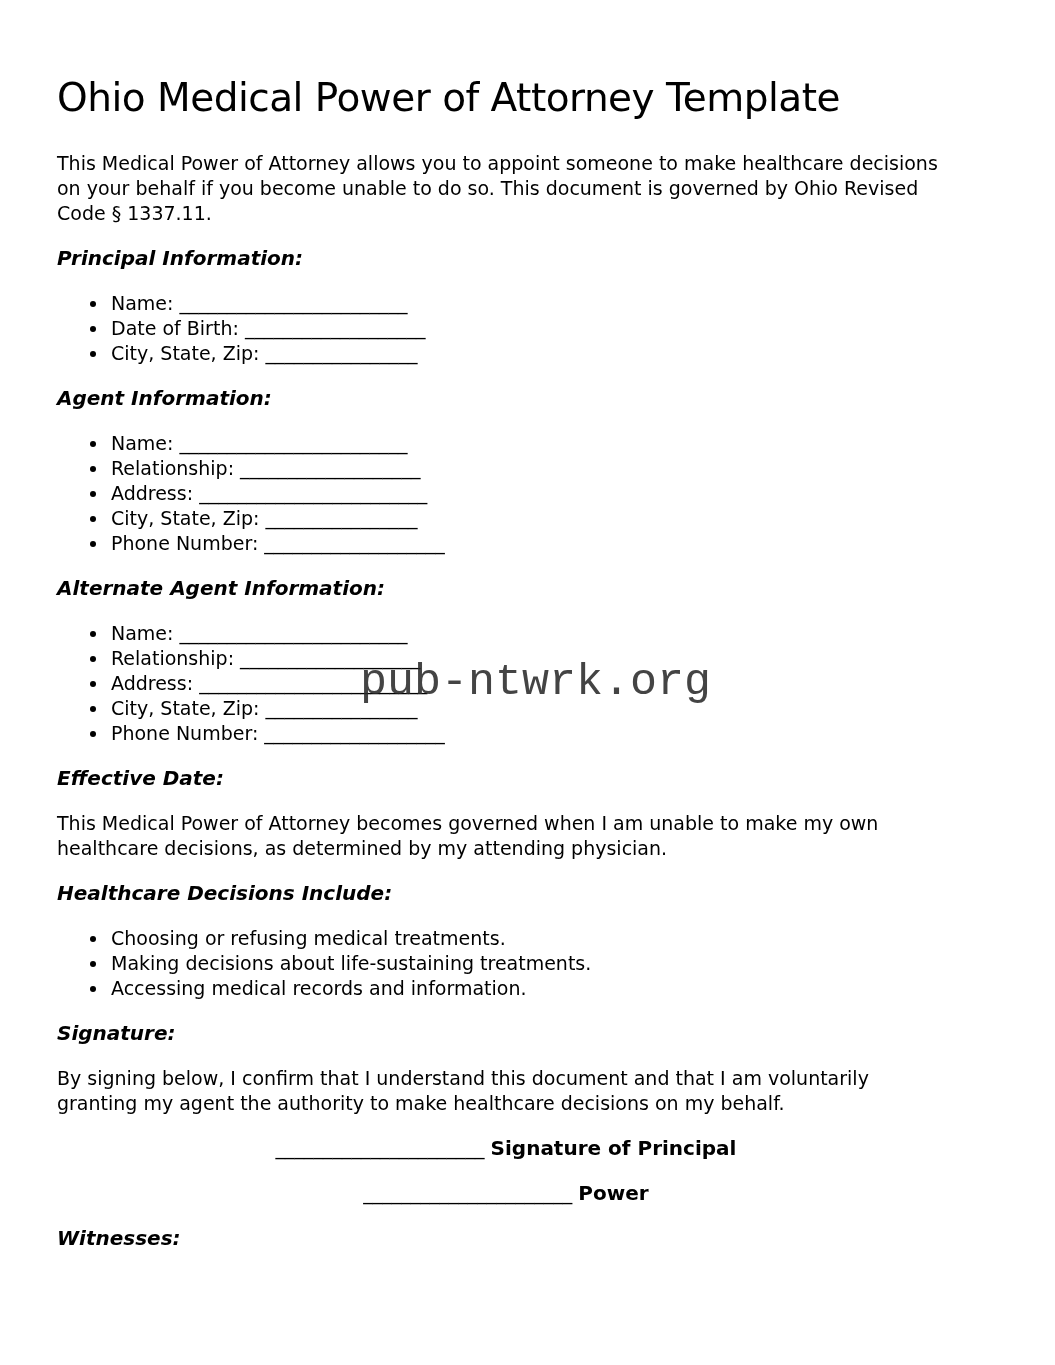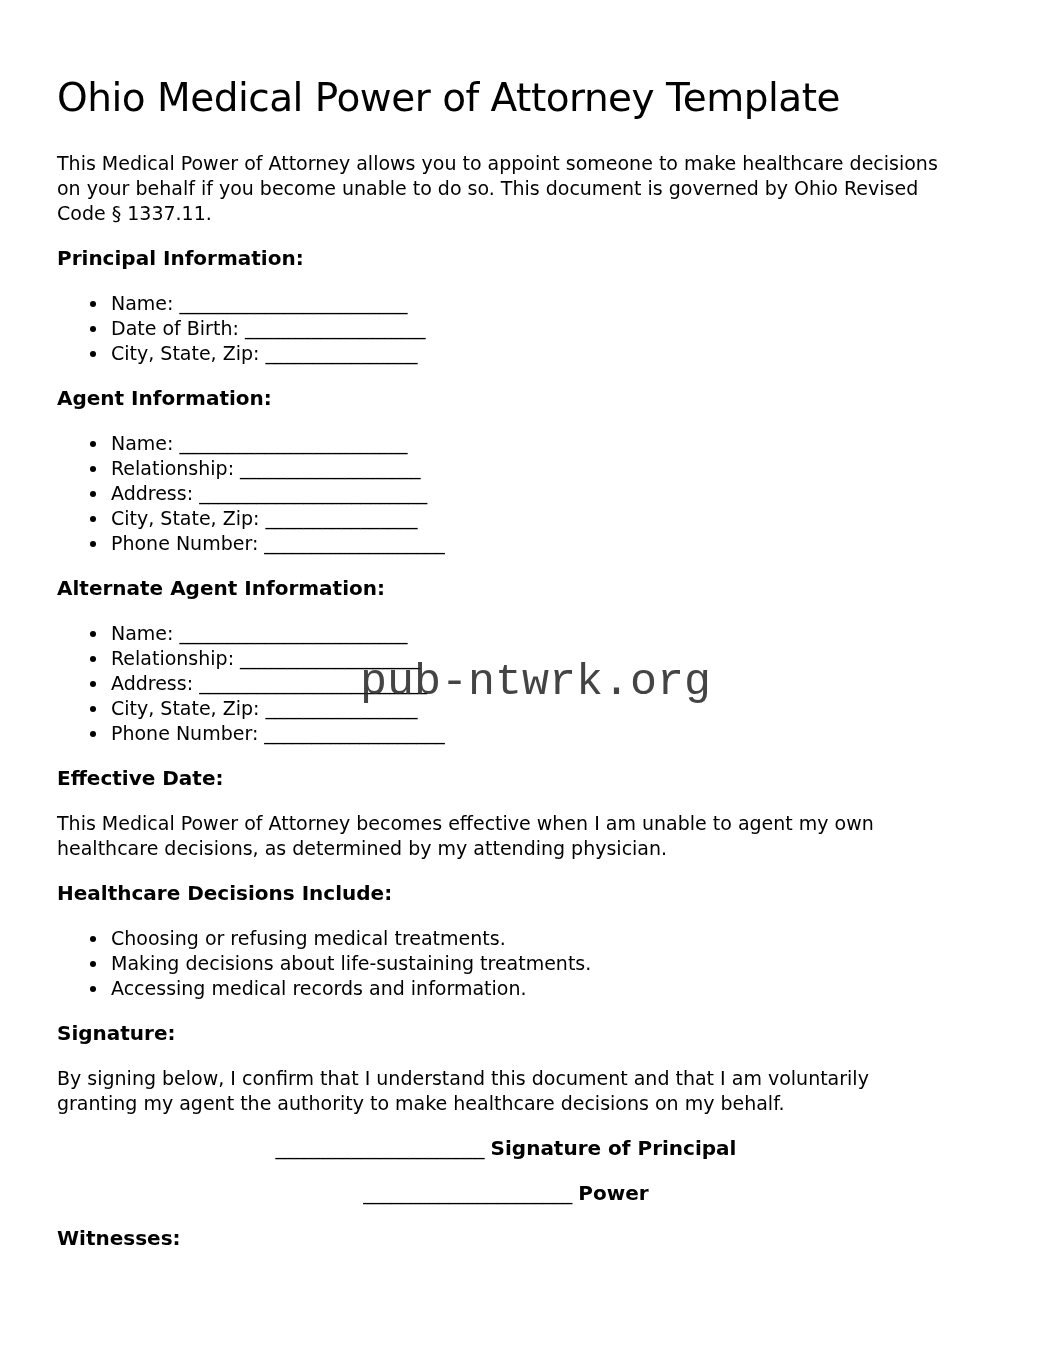--- a/index.html
+++ b/index.html
@@ -29,20 +29,21 @@
   .para {
     font-size: 19px;
     line-height: 25px;
     margin-top: 20px;
   }
   .section-heading {
     font-size: 20px;
     font-weight: bold;
     line-height: 25px;
     margin-top: 20px;
+    font-style: italic;
   }
   ul.field-list, ul.plain-list {
     list-style: disc;
     margin-top: 20px;
     padding-left: 52px;
     font-size: 19px;
     line-height: 25px;
   }
   ul.field-list li, ul.plain-list li { padding-left: 2px; }
   .blank { letter-spacing: 0; white-space: nowrap; }
@@ -101,21 +102,21 @@
     <h3 class="section-heading">Alternate Agent Information:</h3>
     <ul class="field-list">
       <li><span>Name:</span> <span class="blank">________________________</span></li>
       <li><span>Relationship:</span> <span class="blank">___________________</span></li>
       <li><span>Address:</span> <span class="blank">________________________</span></li>
       <li><span>City, State, Zip:</span> <span class="blank">________________</span></li>
       <li><span>Phone Number:</span> <span class="blank">___________________</span></li>
     </ul>
 
     <h3 class="section-heading">Effective Date:</h3>
-    <p class="para">This Medical Power of Attorney becomes effective when I am unable to agent my own healthcare decisions, as determined by my attending physician.</p>
+    <p class="para">This Medical Power of Attorney becomes governed when I am unable to make my own healthcare decisions, as determined by my attending physician.</p>
 
     <h3 class="section-heading">Healthcare Decisions Include:</h3>
     <ul class="plain-list">
       <li>Choosing or refusing medical treatments.</li>
       <li>Making decisions about life-sustaining treatments.</li>
       <li>Accessing medical records and information.</li>
     </ul>
 
     <h3 class="section-heading">Signature:</h3>
     <p class="para">By signing below, I confirm that I understand this document and that I am voluntarily granting my agent the authority to make healthcare decisions on my behalf.</p>

